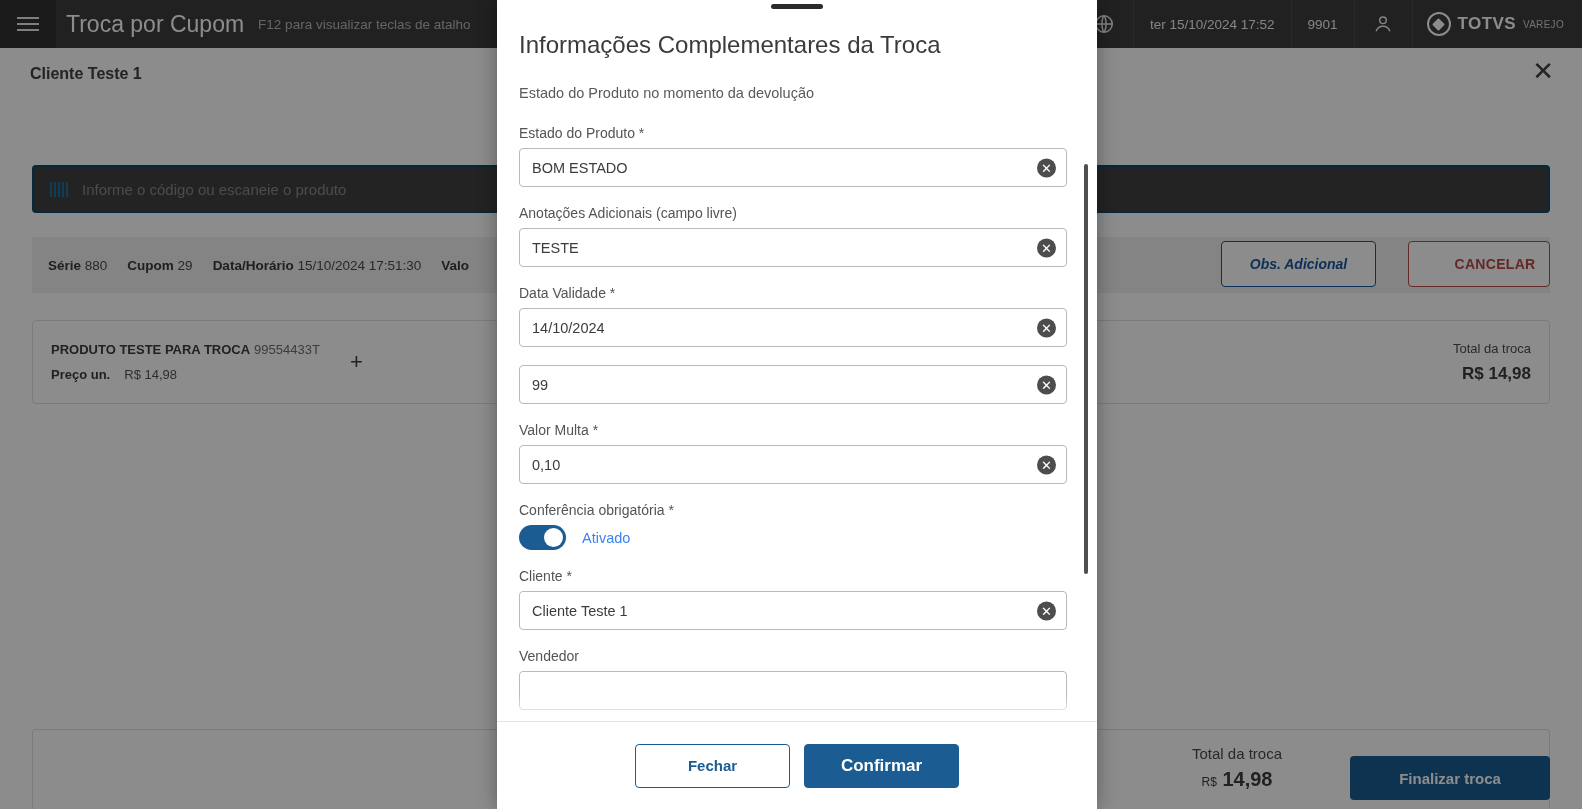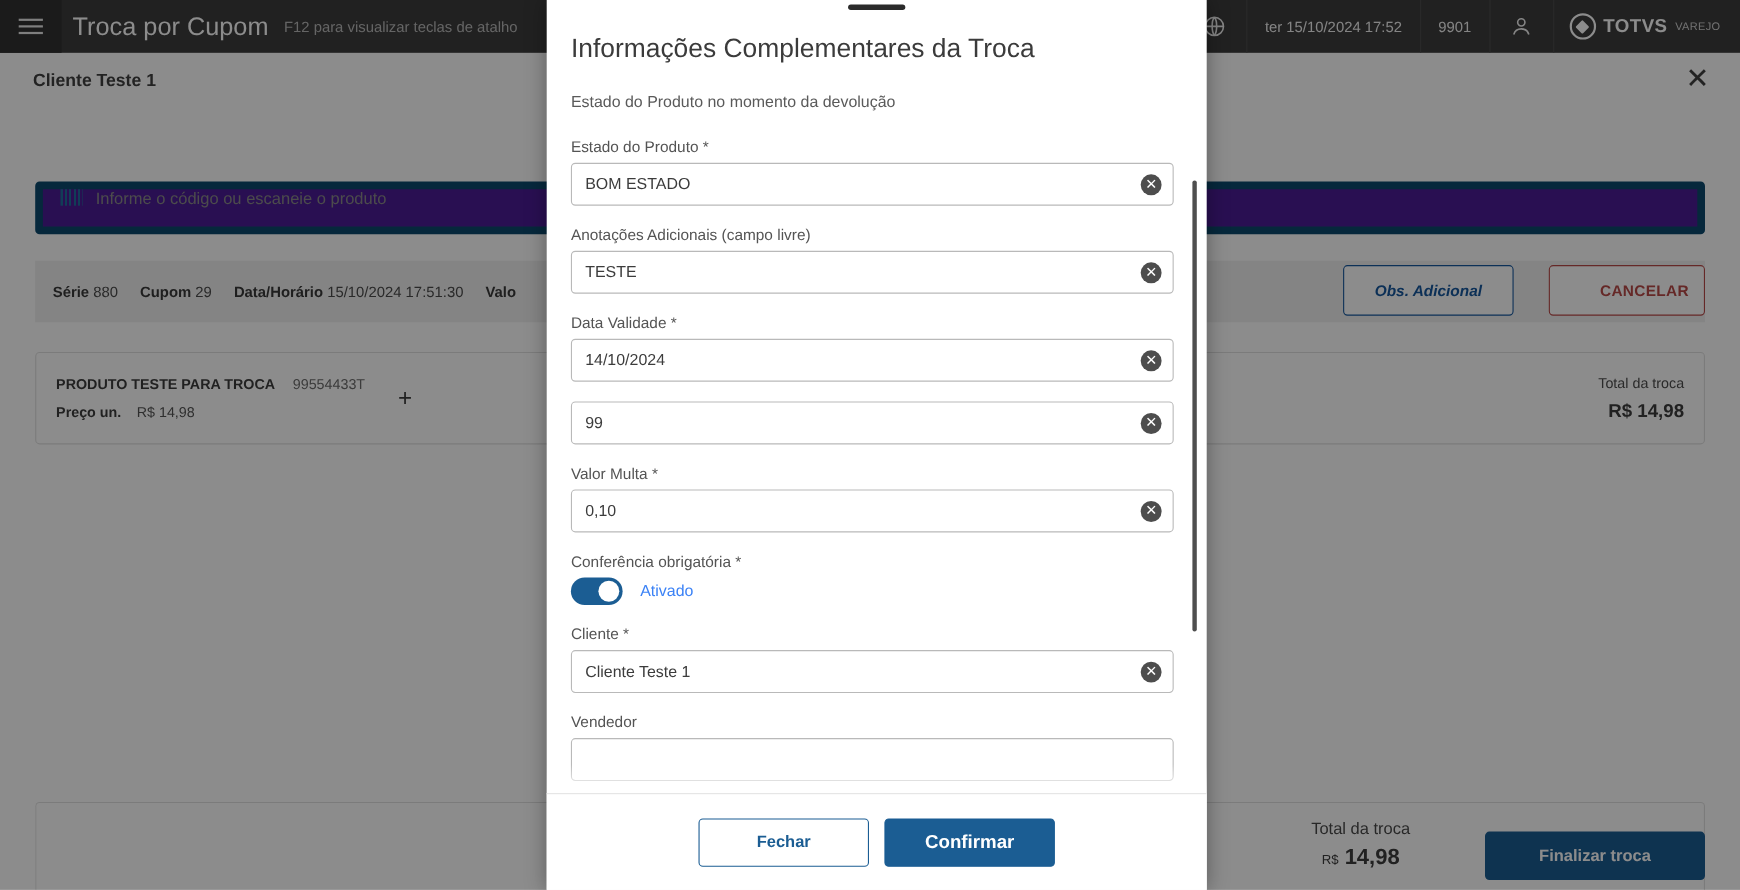--- a/index.html
+++ b/index.html
@@ -72,24 +72,24 @@
   }
   .close-x {
     position: absolute; right: 28px; top: 58px;
     font-size: 26px; color: #404040; line-height: 1; font-weight: 400;
     cursor: pointer;
   }
 
   
   .search-bar {
     position: absolute; top: 165px; left: 32px; right: 32px; height: 48px;
-    border: 7px solid #0c4a6e; border-radius: 4px;
-    display: flex; align-items: flex-start; gap: 12px;
+    border: 2px solid #0c4a6e; border-radius: 4px;
+    display: flex; align-items: center; gap: 12px;
     padding: 0 16px;
-    background: #4c1d95;
+    background: #404040;
   }
   .barcode-icon {
     width: 20px; height: 15px;
     background: repeating-linear-gradient(90deg, #1f6f9e 0 2px, transparent 2px 4px);
   }
   .search-placeholder { font-size: 15px; color: #8a8a8a; }
 
   
   .info-strip {
     position: absolute; top: 237px; left: 32px; right: 32px; height: 56px;
@@ -125,21 +125,21 @@
 
   
   .product-card {
     position: absolute; top: 320px; left: 32px; right: 32px; height: 84px;
     border: 1px solid #e0e0e0; border-radius: 4px;
     background: #ffffff;
     display: flex; align-items: center;
     padding: 0 18px;
   }
   .pc-name { font-size: 13px; font-weight: 700; color: #3d3d3d; }
-  .pc-code { font-size: 13px; color: #6d6d6d; margin-left: 16px; }
+  .pc-code { font-size: 13px; color: #6d6d6d; margin-left: 4px; }
   .pc-price-label { font-size: 13px; font-weight: 700; color: #3d3d3d; }
   .pc-price { font-size: 13px; color: #555; margin-left: 14px; }
   .pc-left { display: flex; flex-direction: column; gap: 10px; text-align: center; }
   .pc-row { display: flex; align-items: center; }
   .pc-total {
     margin-left: auto; text-align: right;
   }
   .pc-total-label { font-size: 13px; color: #4d4d4d; }
   .pc-total-value { font-size: 17px; font-weight: 700; color: #3d3d3d; margin-top: 8px; }
   .pc-plus { font-size: 22px; color: #3d3d3d; margin-left: 30px; }

